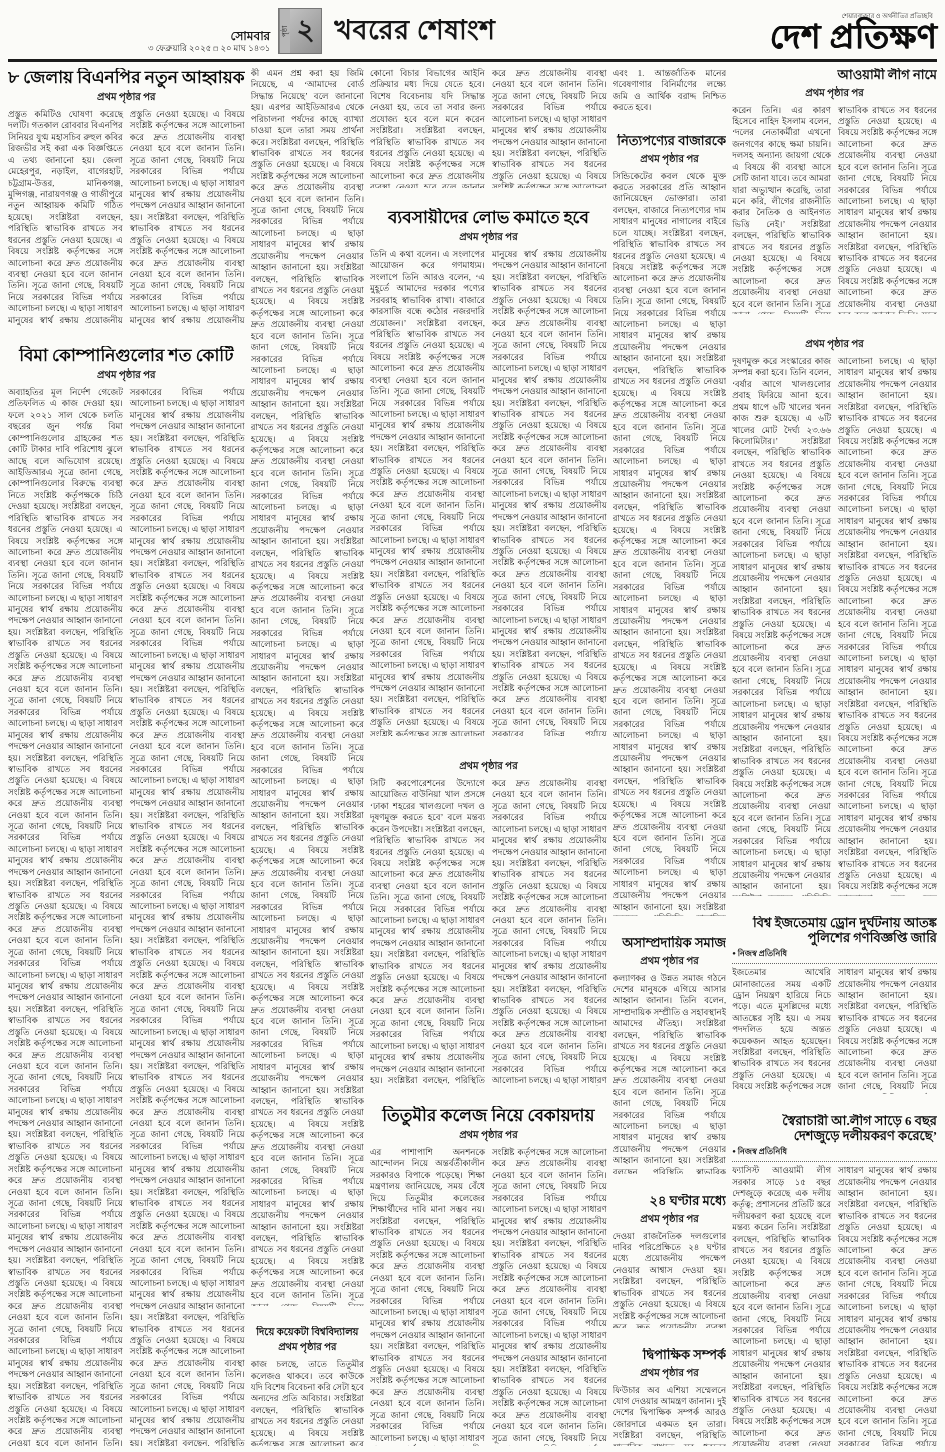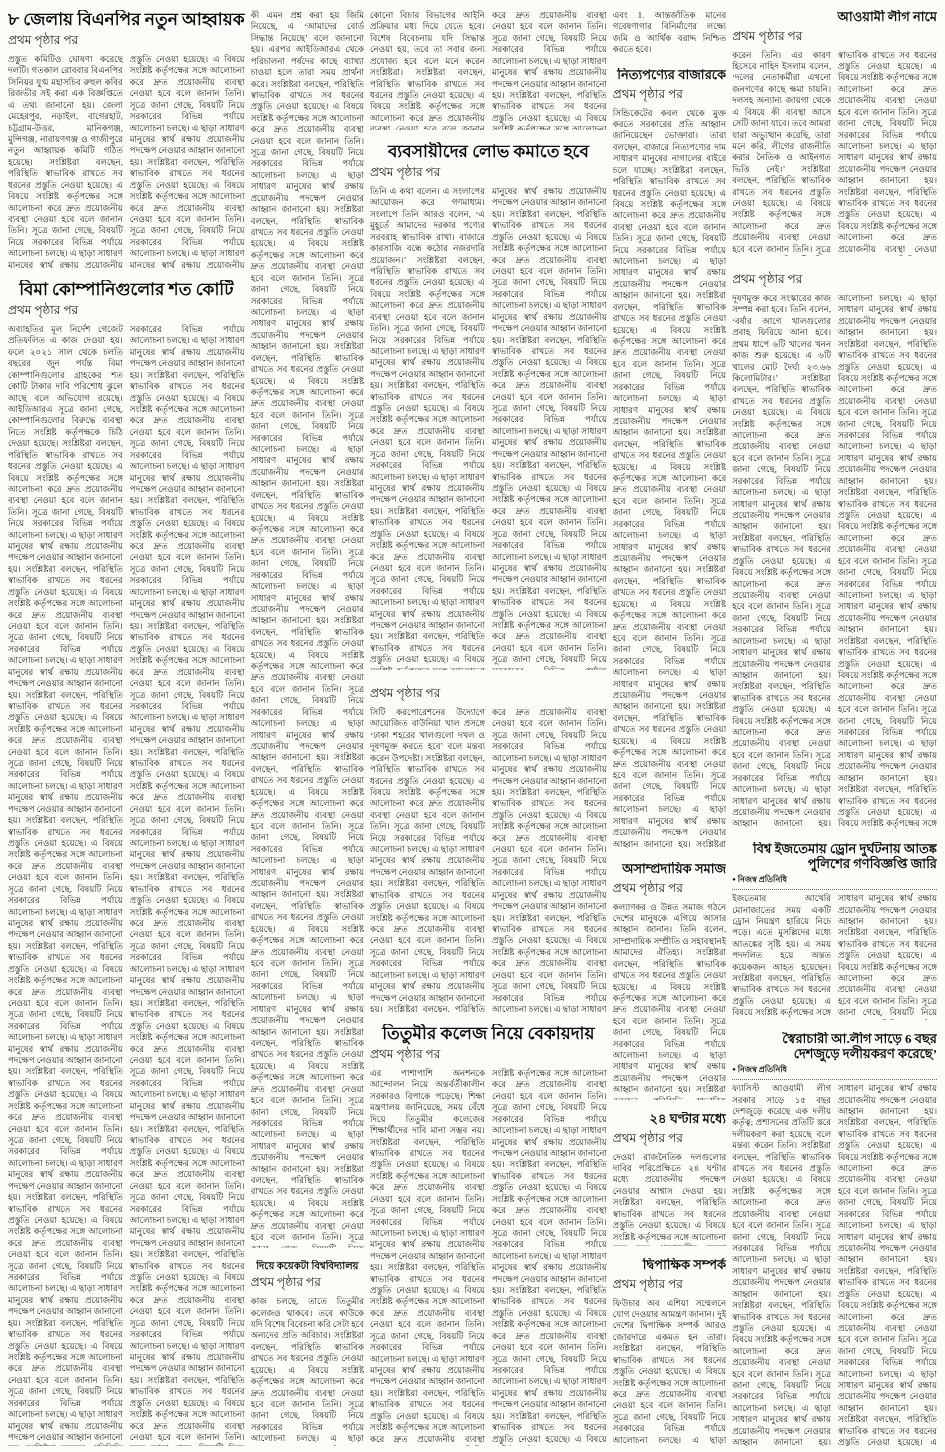--- a/index.html
+++ b/index.html
@@ -36,49 +36,64 @@
     font-size:28px; font-weight:700; color:#1e1e1e;
   }
   .section-title { font-size:27px; font-weight:700; margin-left:12px; letter-spacing:.5px; }
   .logo-block { margin-left:auto; text-align:right; line-height:1; }
   .logo-tagline { font-size:6.5px; color:#333; margin-bottom:2px; margin-right:4px; }
   .logo-name { font-size:33px; font-weight:700; color:#0d0d0d; letter-spacing:.5px;
                text-shadow:.6px 0 #0d0d0d; }
 
   
   .content { flex:1 1 auto; display:flex; gap:6px; padding-top:6px; overflow:hidden; }
-  .region { display:flex; flex-direction:column; gap:12px; overflow:hidden; }
+  .region { display:flex; flex-direction:column; gap:20px; overflow:hidden; }
   .rg-pair   { width:238px; }
   .rg-single { width:114px; }
   .rg-right  { width:206px; }
 
   .article { overflow:hidden; display:flex; flex-direction:column; flex:0 0 auto; }
   .grow { flex:1 1 auto; }
 
   .hl { text-align:center; font-weight:700; line-height:1.12; color:#0c0c0c; }
   .hl-lg { font-size:17px; }
   .hl-md { font-size:13px;text-align:right; }
   .hl-sm { font-size:10px; }
-  .continued { text-align:left; font-size:12px; font-weight:400; margin:2px 0 3px; }
+  .continued { text-align:center; font-size:10px; font-weight:700; margin:2px 0 3px; }
   .byline { font-size:8px; font-weight:700; margin:2px 0 1px; }
   .byline .dot { font-size:6px; vertical-align:1px; }
   .dotrule { border-bottom:1px dotted #666; margin:2px 0 3px; }
 
   .body {
     font-size:8.6px; line-height:1.33; text-align:justify;
     color:#1b1b1b; overflow:hidden; flex:1 1 auto;
     word-break:break-word;
   }
   .cols2 { column-count:2; column-gap:7px; }
 </style>
 </head>
 <body>
 
 <div class="page">
 
+  <div class="masthead">
+    <div class="date-block">
+      <div class="weekday">সোমবার</div>
+      <div class="date-line">৩ ফেব্রুয়ারি ২০২৫ ◻ ২০ মাঘ ১৪৩১</div>
+    </div>
+    <div class="pagebox">
+      <div class="pagelabel">পৃষ্ঠা</div>
+      <div class="pagenum">২</div>
+    </div>
+    <div class="section-title">খবরের শেষাংশ</div>
+    <div class="logo-block">
+      <div class="logo-tagline">শেয়ারবাজার ও অর্থনীতির প্রতিচ্ছবি</div>
+      <div class="logo-name">দেশ প্রতিক্ষণ</div>
+    </div>
+  </div>
 
   <div class="content">
 
     <div class="region rg-pair">
       <article class="article" style="height:258px">
         <h2 class="hl hl-lg">৮ জেলায় বিএনপির নতুন আহ্বায়ক</h2>
         <div class="continued">প্রথম পৃষ্ঠার পর</div>
         <div class="body cols2"><span>প্রস্তুত কমিটিও ঘোষণা করেছে দলটি। গতকাল রোববার বিএনপির সিনিয়র যুগ্ম মহাসচিব রুহুল কবির রিজভীর সই করা এক বিজ্ঞপ্তিতে এ তথ্য জানানো হয়। জেলা মেহেরপুর, নড়াইল, বাগেরহাট, চট্টগ্রাম-উত্তর, মানিকগঞ্জ, মুন্সিগঞ্জ, নারায়ণগঞ্জ ও গাজীপুরে নতুন আহ্বায়ক কমিটি গঠিত হয়েছে। </span><span>সংশ্লিষ্টরা বলছেন, পরিস্থিতি স্বাভাবিক রাখতে সব ধরনের প্রস্তুতি নেওয়া হয়েছে। এ বিষয়ে সংশ্লিষ্ট কর্তৃপক্ষের সঙ্গে আলোচনা করে দ্রুত প্রয়োজনীয় ব্যবস্থা নেওয়া হবে বলে জানান তিনি। সূত্রে জানা গেছে, বিষয়টি নিয়ে সরকারের বিভিন্ন পর্যায়ে আলোচনা চলছে। এ ছাড়া সাধারণ মানুষের স্বার্থ রক্ষায় প্রয়োজনীয় পদক্ষেপ নেওয়ার আহ্বান জানানো হয়। সংশ্লিষ্টরা বলছেন, পরিস্থিতি স্বাভাবিক রাখতে সব ধরনের প্রস্তুতি নেওয়া হয়েছে। এ বিষয়ে সংশ্লিষ্ট কর্তৃপক্ষের সঙ্গে আলোচনা করে দ্রুত প্রয়োজনীয় ব্যবস্থা নেওয়া হবে বলে জানান তিনি। সূত্রে জানা গেছে, বিষয়টি নিয়ে সরকারের বিভিন্ন পর্যায়ে আলোচনা চলছে। এ ছাড়া সাধারণ মানুষের স্বার্থ রক্ষায় প্রয়োজনীয় পদক্ষেপ নেওয়ার আহ্বান জানানো হয়। সংশ্লিষ্টরা বলছেন, পরিস্থিতি স্বাভাবিক রাখতে সব ধরনের প্রস্তুতি নেওয়া হয়েছে। এ বিষয়ে সংশ্লিষ্ট কর্তৃপক্ষের সঙ্গে আলোচনা করে দ্রুত প্রয়োজনীয় ব্যবস্থা নেওয়া হবে বলে জানান তিনি। সূত্রে জানা গেছে, বিষয়টি নিয়ে সরকারের বিভিন্ন পর্যায়ে আলোচনা চলছে। এ ছাড়া সাধারণ মানুষের স্বার্থ রক্ষায় প্রয়োজনীয় পদক্ষেপ নেওয়ার আহ্বান জানানো হয়। সংশ্লিষ্টরা বলছেন, পরিস্থিতি স্বাভাবিক রাখতে সব ধরনের প্রস্তুতি নেওয়া হয়েছে। এ বিষয়ে সংশ্লিষ্ট কর্তৃপক্ষের সঙ্গে আলোচনা করে দ্রুত প্রয়োজনীয় ব্যবস্থা নেওয়া হবে বলে জানান তিনি। সূত্রে জানা গেছে, বিষয়টি নিয়ে সরকারের বিভিন্ন পর্যায়ে আলোচনা চলছে। এ ছাড়া সাধারণ মানুষের স্বার্থ রক্ষায় প্রয়োজনীয় পদক্ষেপ নেওয়ার আহ্বান জানানো হয়। সংশ্লিষ্টরা বলছেন, পরিস্থিতি স্বাভাবিক রাখতে সব ধরনের প্রস্তুতি নেওয়া হয়েছে। এ বিষয়ে সংশ্লিষ্ট কর্তৃপক্ষের সঙ্গে আলোচনা করে দ্রুত প্রয়োজনীয় ব্যবস্থা নেওয়া হবে বলে জানান তিনি। সূত্রে জানা গেছে, বিষয়টি নিয়ে সরকারের বিভিন্ন পর্যায়ে আলোচনা চলছে। এ ছাড়া সাধারণ মানুষের স্বার্থ রক্ষায় প্রয়োজনীয় পদক্ষেপ নেওয়ার আহ্বান জানানো হয়। </span></div>
       </article>
       <article class="article grow">

